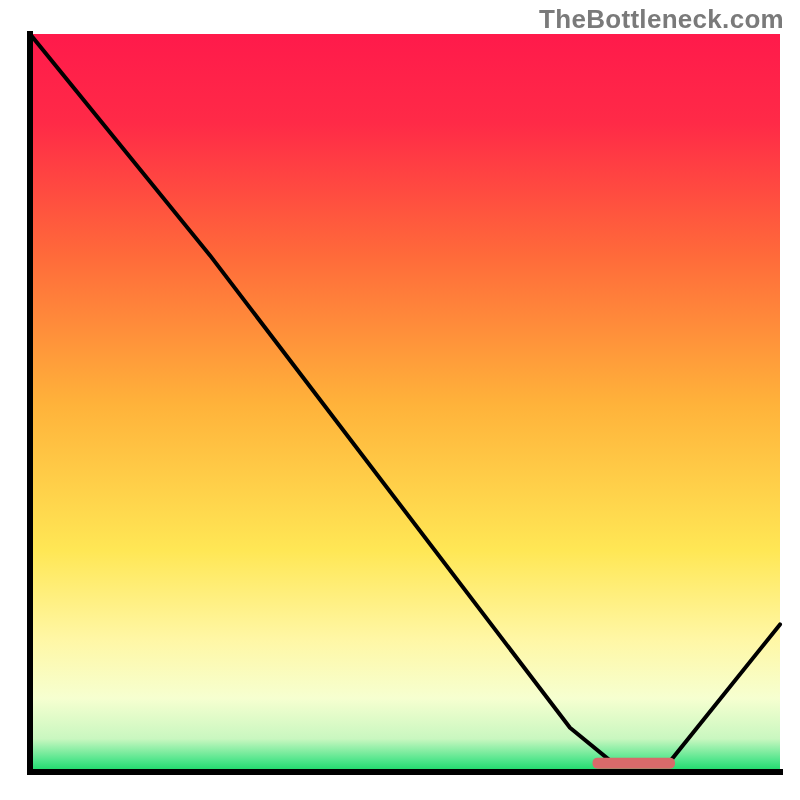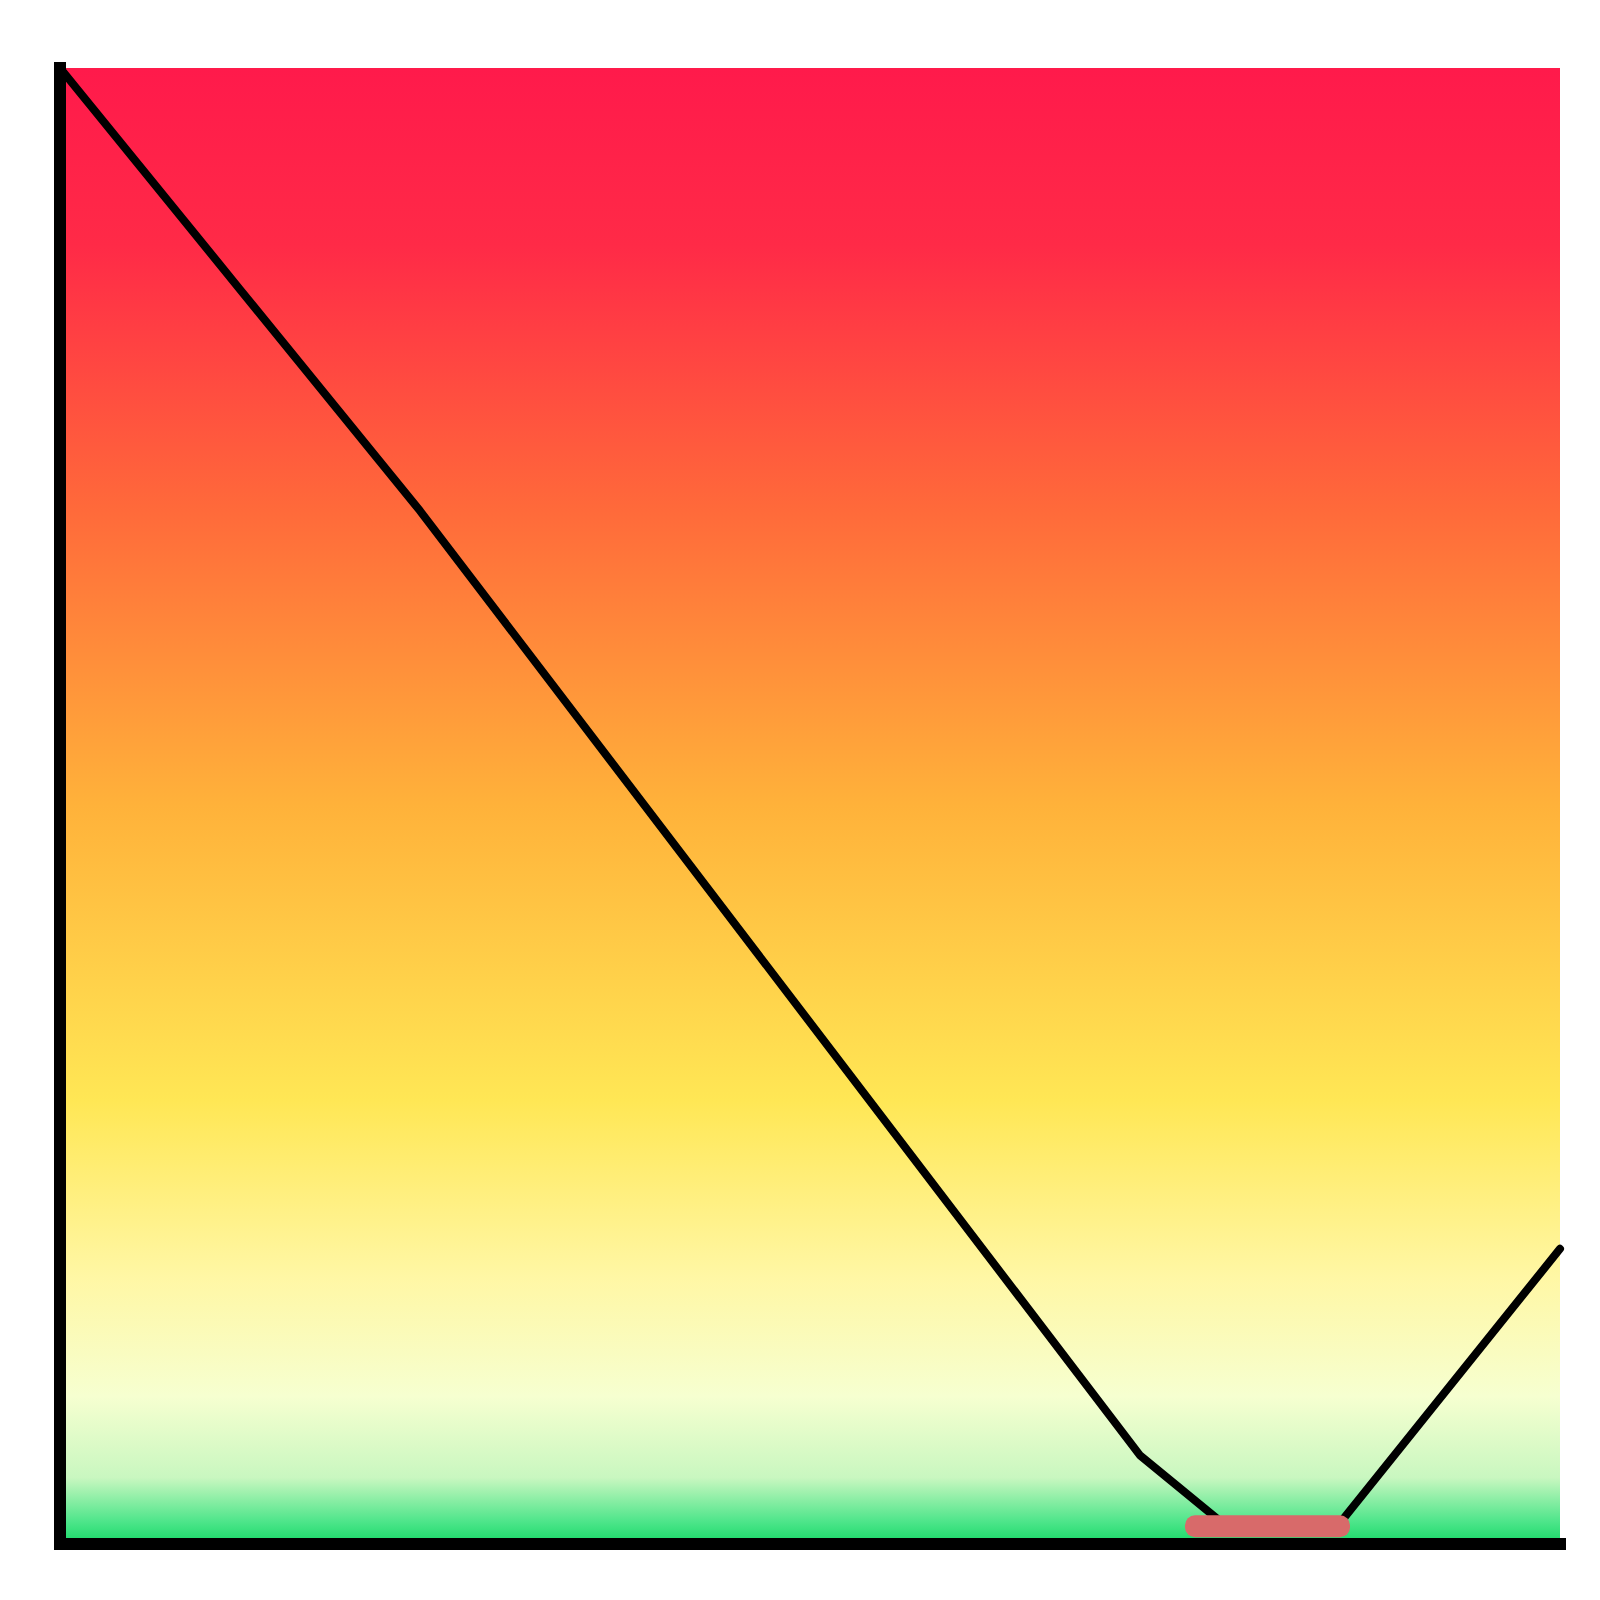--- a/index.html
+++ b/index.html
@@ -27,20 +27,21 @@
   }
   svg {
     display: block;
   }
 </style>
 </head>
 <body>
 
 <div class="stage">
 
+  <div class="watermark">TheBottleneck.com</div>
 
   <svg id="chart-svg" width="800" height="800" viewBox="0 0 800 800">
     <defs>
       <linearGradient id="bg-grad" x1="0" y1="0" x2="0" y2="1">
           <stop offset="0%" stop-color="#ff1a4b"></stop>
           <stop offset="12%" stop-color="#ff2a47"></stop>
           <stop offset="30%" stop-color="#ff6a3a"></stop>
           <stop offset="50%" stop-color="#ffb23a"></stop>
           <stop offset="70%" stop-color="#ffe755"></stop>
           <stop offset="82%" stop-color="#fff7a5"></stop>

